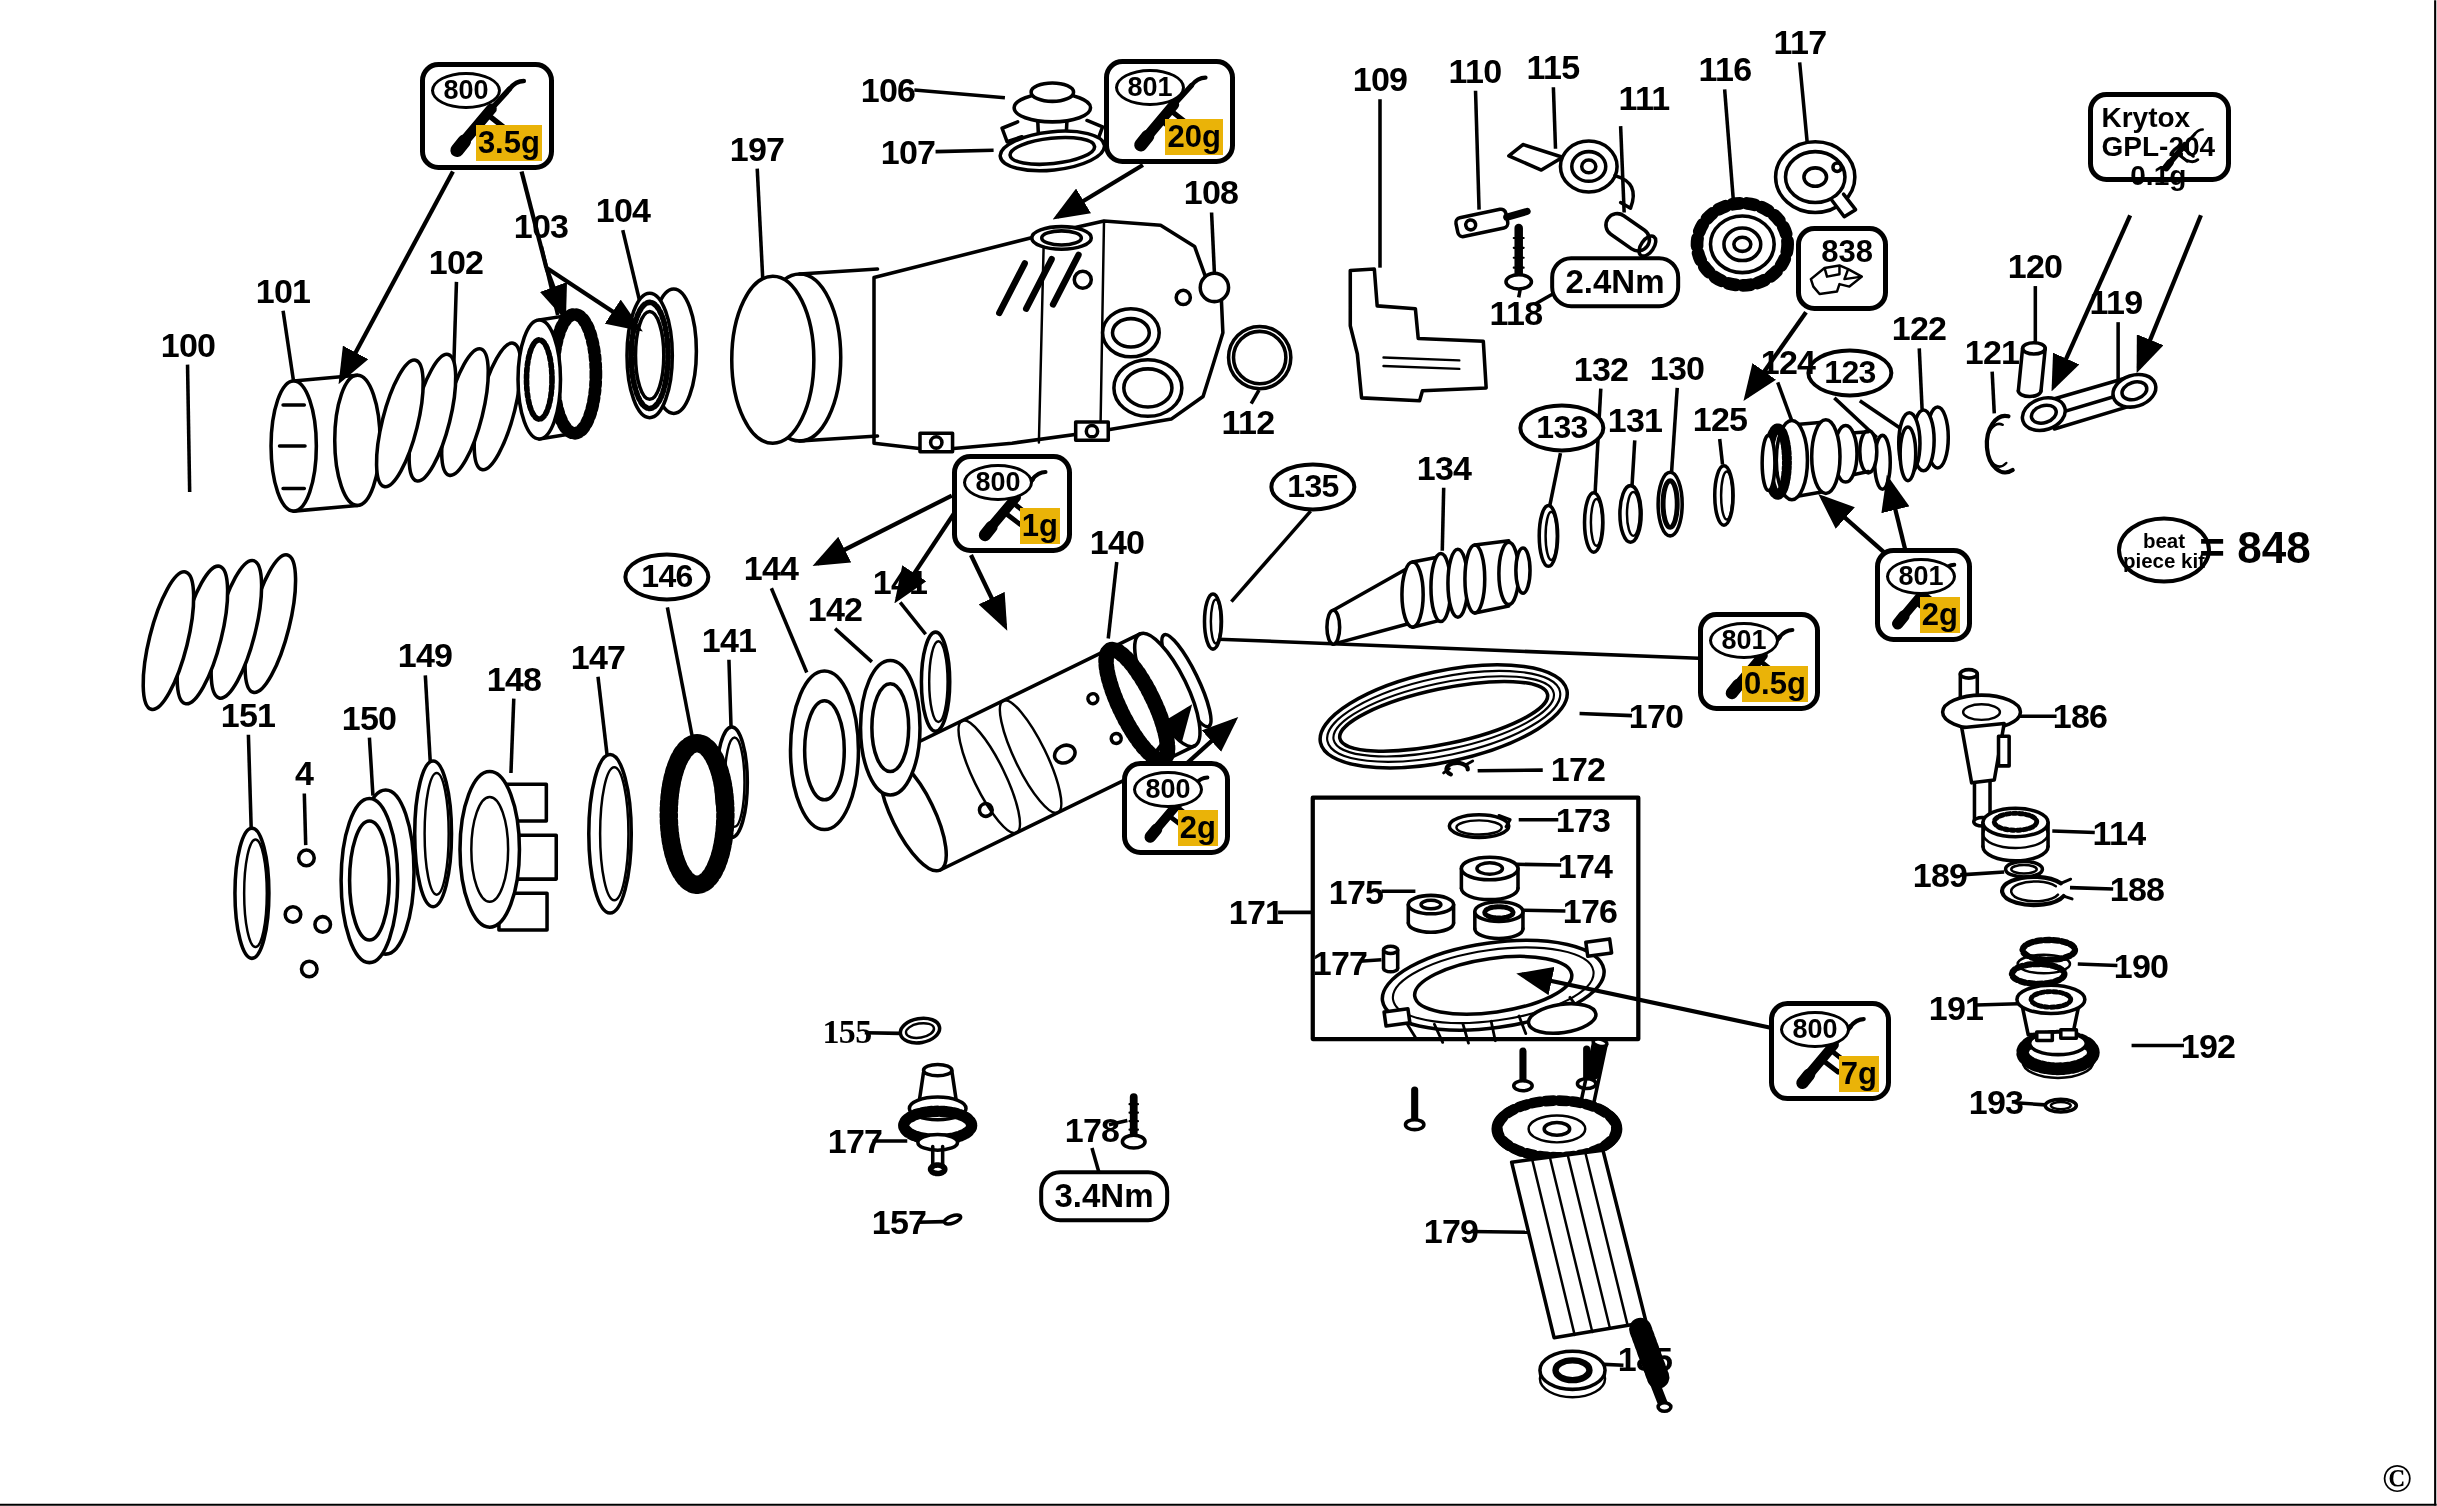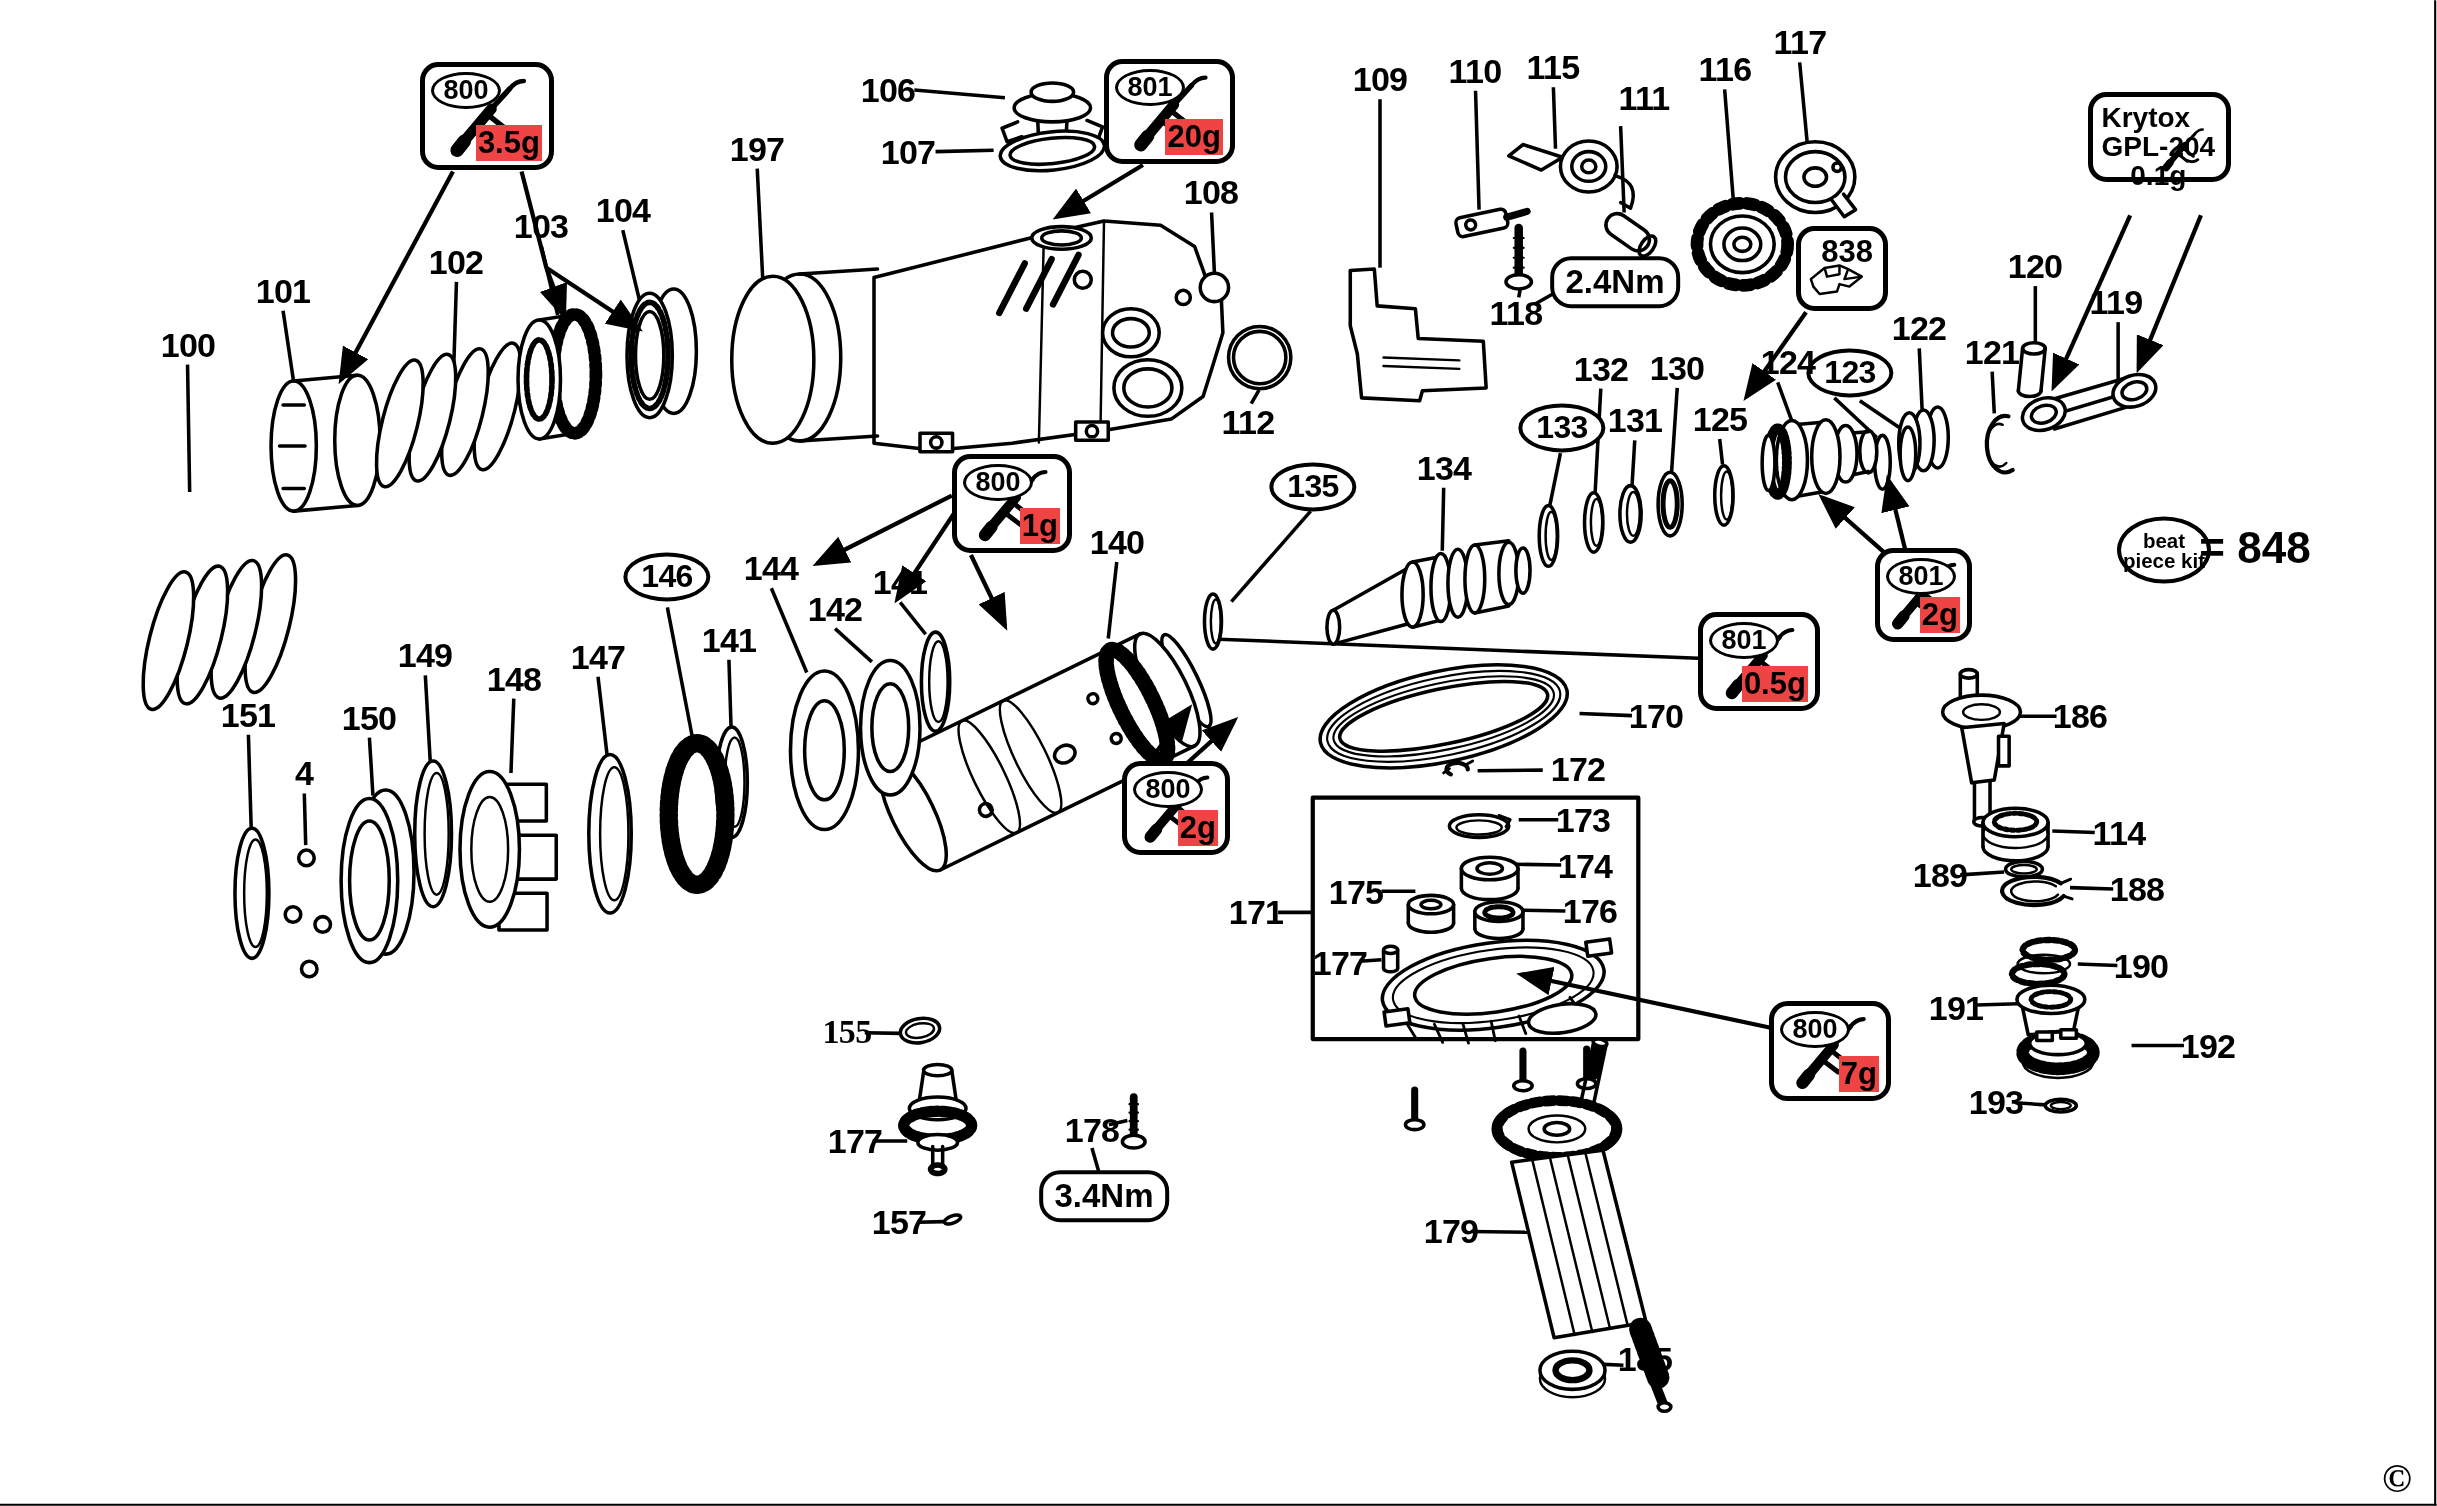--- a/index.html
+++ b/index.html
@@ -7,21 +7,21 @@
           font-family:"Liberation Sans",sans-serif;}
   svg.art{position:absolute;left:0;top:0;}
   .layer{position:absolute;left:0;top:0;width:100%;height:100%;}
   .plabel{position:absolute;transform:translate(-50%,-50%);font:700 34px "Liberation Sans",sans-serif;
           letter-spacing:-0.7px;white-space:nowrap;color:#000;}
   .plabel.circled{border:4.2px solid #000;border-radius:50%;padding:2.1px 14px;font-size:32px;background:#fff;}
   .callout{position:absolute;border:5px solid #000;border-radius:18.4px;background:#fff;box-sizing:border-box;}
   .callout .pen{position:absolute;left:8%;top:4%;width:88%;height:92%;}
   .callout .badge{position:absolute;top:5px;left:6.4px;border:3.5px solid #000;border-radius:50%;
                   padding:0px 9.2px;font:700 27px "Liberation Sans",sans-serif;background:#fff;}
-  .callout .amount{position:absolute;bottom:4.2px;right:7px;font:700 31px "Liberation Sans",sans-serif;background:#ef4444;padding:0 2.1px;}
+  .callout .amount{position:absolute;bottom:4.2px;right:7px;font:700 31px "Liberation Sans",sans-serif;background:#eab308;padding:0 2.1px;}
   .callout.krytox .klines{position:absolute;left:8.5px;top:5.7px;font:700 28px "Liberation Sans",sans-serif;line-height:1.05;}
   .callout.krytox .klines div:nth-child(3){text-align:center;}
   .callout.krytox .pen{left:38%;top:34%;width:60%;height:62%;}
   .callout.kit838 .badge838{position:absolute;top:2.8px;right:10px;font:700 31px "Liberation Sans",sans-serif;}
   .callout.kit838 .bricon{position:absolute;left:4.2px;bottom:4.2px;width:78%;height:58%;}
   .torque{position:absolute;transform:translate(-50%,-50%);border:4.2px solid #000;border-radius:21px;
           padding:2.8px 11.3px;font:700 33px "Liberation Sans",sans-serif;background:#fff;white-space:nowrap;}
   .kit-oval{position:absolute;left:2164px;top:550px;transform:translate(-50%,-50%);width:86px;height:59px;
             border:4.2px solid #000;border-radius:50%;display:flex;align-items:center;justify-content:center;
             text-align:center;font:700 20.5px "Liberation Sans",sans-serif;line-height:.95;background:#fff;}

